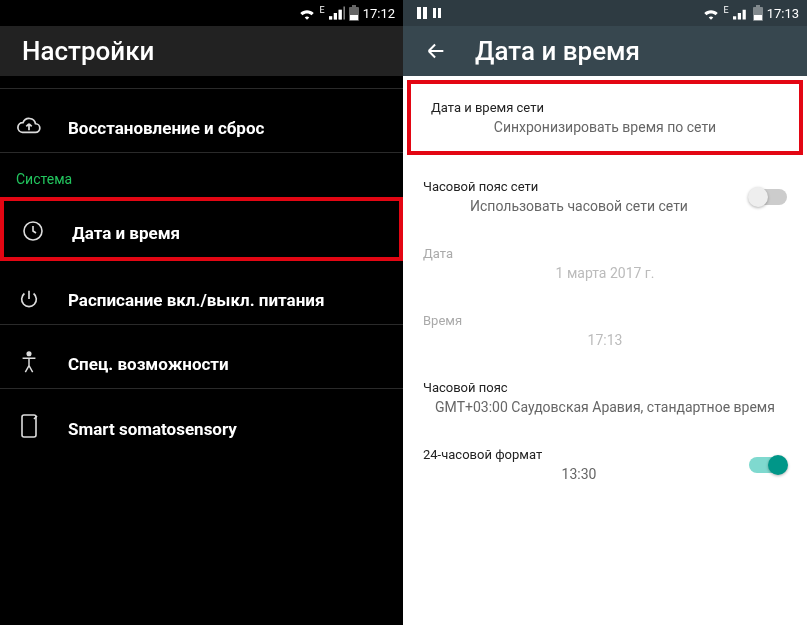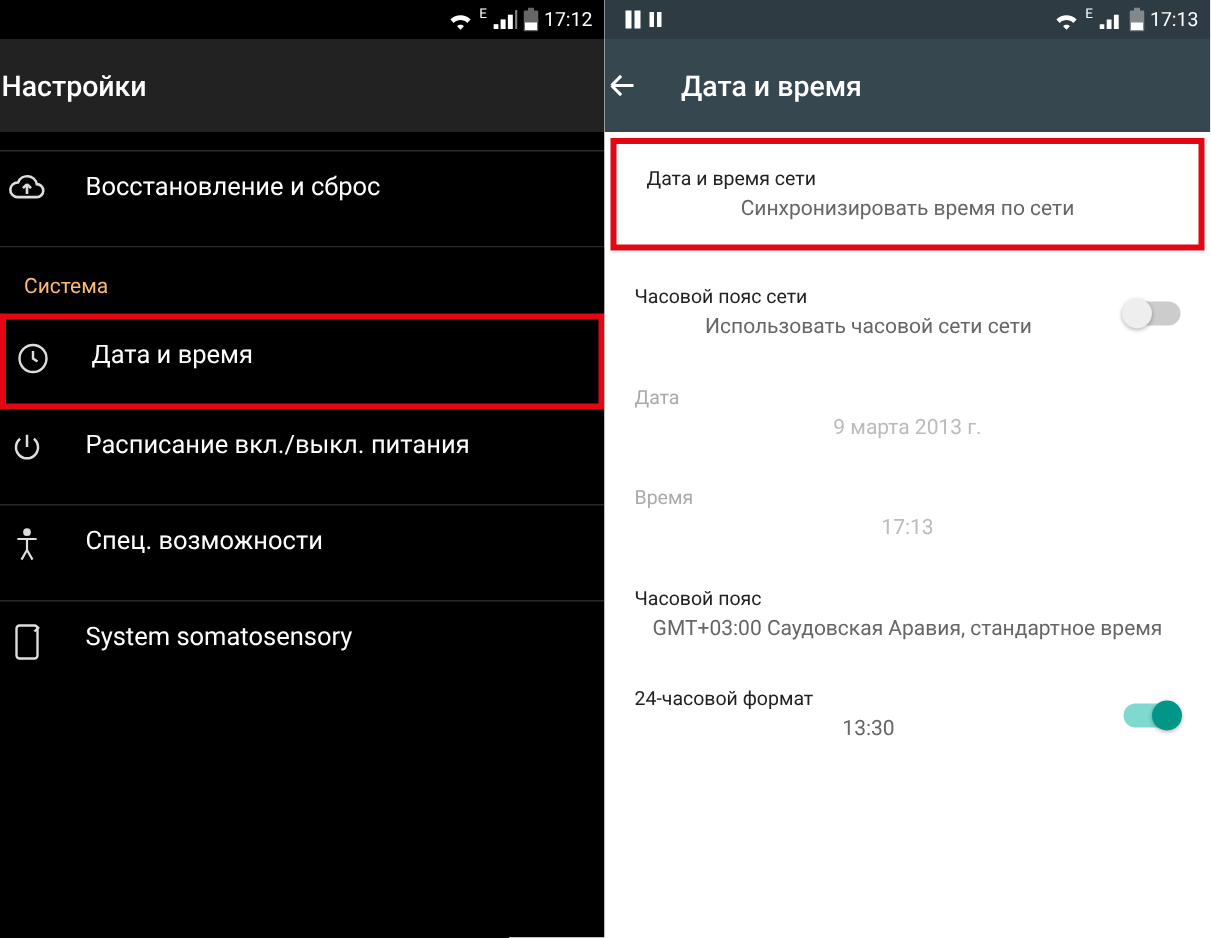--- a/index.html
+++ b/index.html
@@ -25,45 +25,46 @@
   font-size: 13px;
   gap: 4px;
 }
 .statusbar-dark { background: #000; color: #fff; }
 .statusbar-light { background: #2e3b42; color: #fff; }
 .statusbar .left-icons { margin-right: auto; display: flex; gap: 2px; padding-left: 4px; }
 .sb-icon { display: inline-flex; align-items: center; }
 
 
 .appbar {
-  height: 62px;
+  height: 50px;
   display: flex;
   align-items: center;
-  padding: 0 1px;
-  font-size: 19px;
+  padding: 0 22px;
+  font-size: 26px;
   font-weight: 500;
   gap: 28px;
 }
 .appbar-dark { background: #222; color: #fff; }
 .appbar-light { background: #37474f; color: #fff; }
 
 
 .section-header {
   font-size: 14px;
-  color: #fdba74;
+  color: #22c55e;
   padding: 18px 16px 10px 16px;
   background: #000;
 }
 .list-item {
   display: flex;
-  align-items: flex-start;
+  align-items: flex-end;
   min-height: 64px;
-  padding: 14px 5px;
+  padding: 14px 16px;
   gap: 26px;
   border-bottom: 1px solid #2a2a2a;
+  font-weight: bold;
 }
 .list-item .icon { width: 26px; display: flex; justify-content: center; color: #ddd; }
 .list-item .label { font-size: 17px; color: #fff; }
 .spacer-line { height: 1px; background: #2a2a2a;}
 
 
 .setting {
   padding: 16px 20px;
   display: flex;
   align-items: center;
@@ -171,21 +172,21 @@
   </div>
 
 
   <div class="list-item" style="border-bottom:none;">
     <span class="icon">
       <svg width="20" height="26" viewBox="0 0 18 26" fill="none" stroke="#ddd" stroke-width="1.6">
           <rect x="2" y="2" width="14" height="22" rx="2"></rect>
           <path d="M14 6l3-3"></path>
         </svg>
     </span>
-    <span class="label">System somatosensory</span>
+    <span class="label">Smart somatosensory</span>
   </div>
 </div>
 
 <div class="screen screen-right">
   <div class="statusbar statusbar-light">
     <span class="left-icons">
       <span class="sb-icon">
         <svg width="14" height="14" viewBox="0 0 14 14" fill="#fff">
             <rect x="2" y="1" width="4" height="12"></rect>
             <rect x="8" y="1" width="4" height="12"></rect>
@@ -238,21 +239,21 @@
     <div class="txt">
       <div class="title">Часовой пояс сети</div>
       <div class="sub">Использовать часовой сети сети</div>
     </div>
     <div class="switch off"></div>
   </div>
 
   <div class="setting disabled">
     <div class="txt">
       <div class="title">Дата</div>
-      <div class="sub">9 марта 2013 г.</div>
+      <div class="sub">1 марта 2017 г.</div>
     </div>
   </div>
 
   <div class="setting disabled">
     <div class="txt">
       <div class="title">Время</div>
       <div class="sub">17:13</div>
     </div>
   </div>
 

